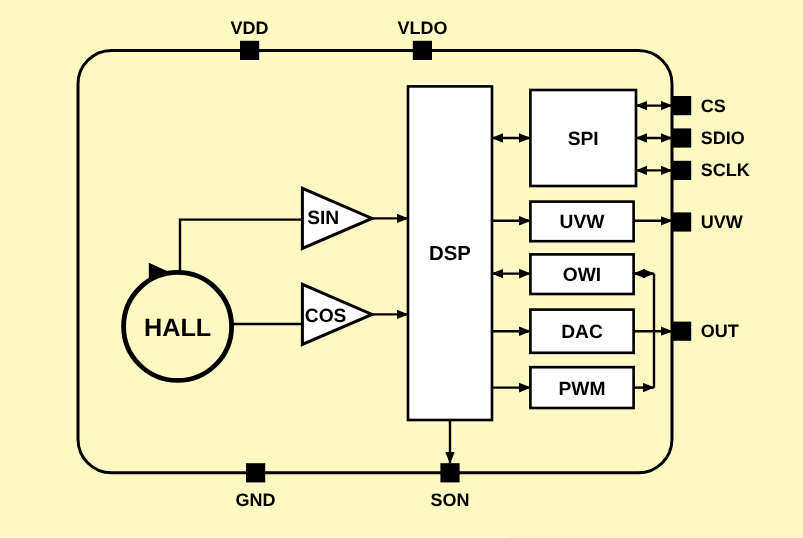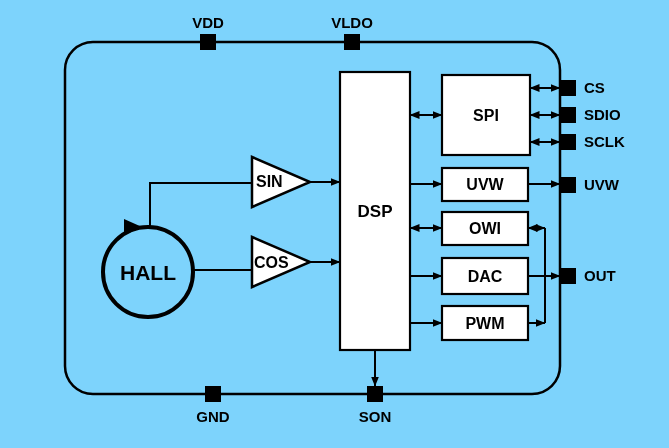--- a/index.html
+++ b/index.html
@@ -5,21 +5,21 @@
   html, body {
     margin: 0;
     padding: 0;
     background: #ffffff;
     font-family: "Liberation Sans", sans-serif;
   }
   .canvas {
     position: relative;
     width: 669px;
     height: 448px;
-    background: #7dd3fc;
+    background: #fef9c3;
     overflow: hidden;
   }
   svg text {
     font-family: "Liberation Sans", sans-serif;
     font-weight: bold;
     fill: #000000;
   }
   .pin-label { font-size: 15px; }
   .block-label { font-size: 16px; }
   .dsp-label { font-size: 17px; }

